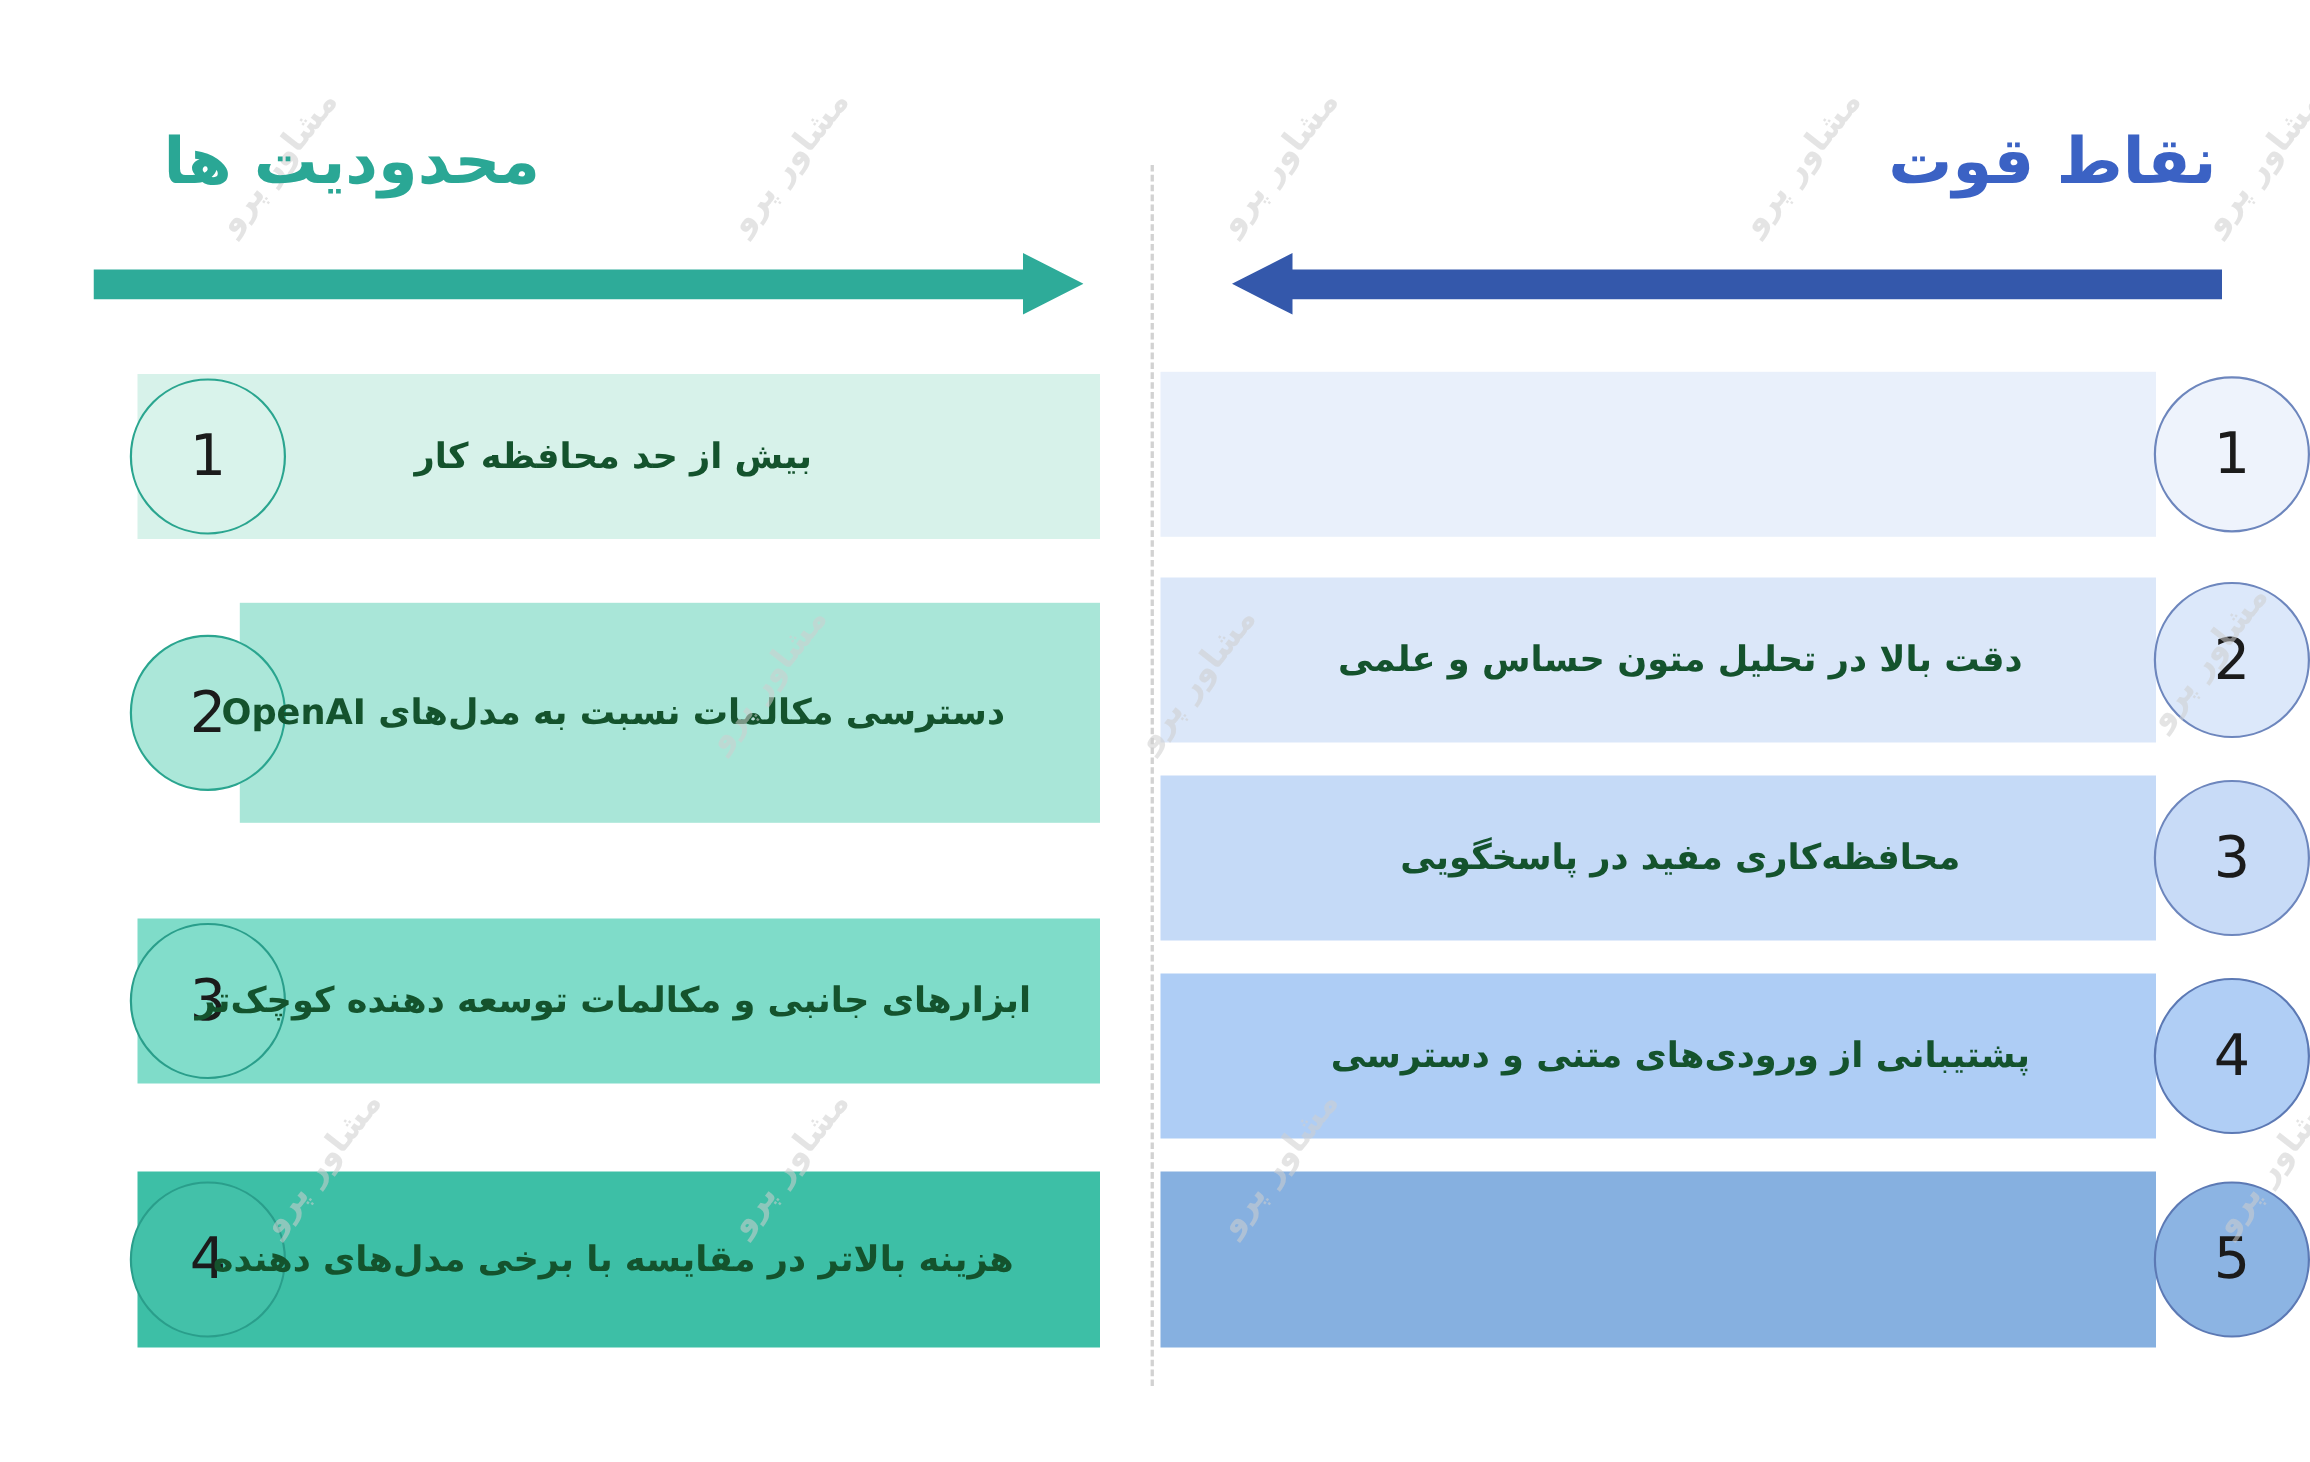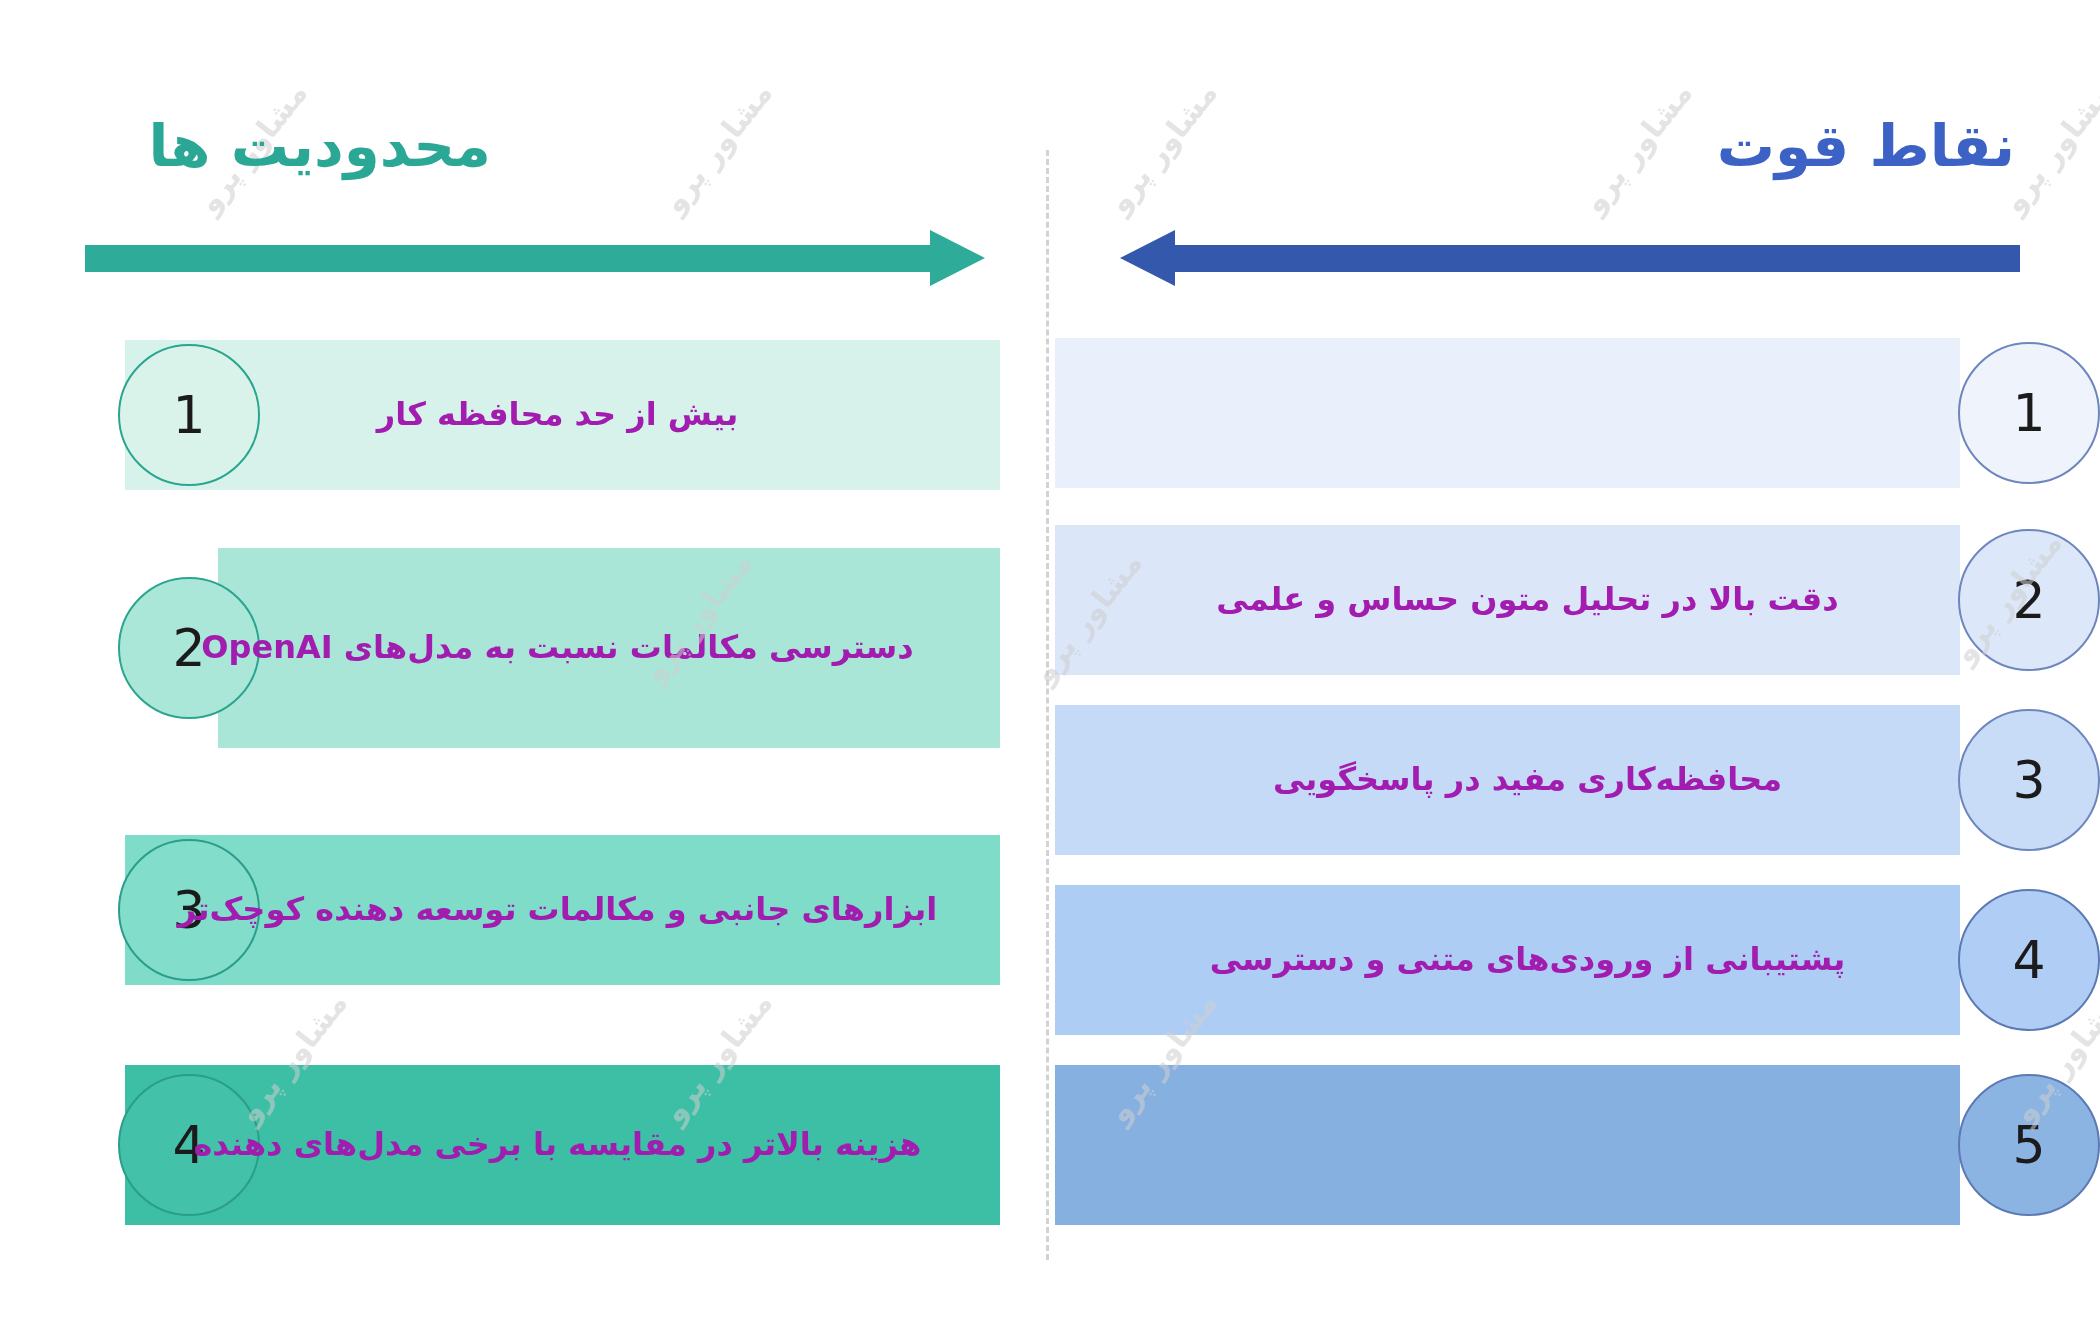--- a/index.html
+++ b/index.html
@@ -83,21 +83,21 @@
     font-weight:400;
     z-index:4;
     font-family:"DejaVu Sans","Liberation Sans",sans-serif;
   }
   .label{
     position:absolute;
     top:50%;
     transform:translateY(-50%);
     font-size:32px;
     font-weight:700;
-    color:#a21caf;
+    color:#14532d;
     line-height:1.35;
     text-align:center;
     z-index:5;
     font-family:"DejaVu Sans","Liberation Sans",sans-serif;
   }
 
   
   .r-row{right:0;width:1045px;}
   .r-row .bar{left:0;width:905px;}
   .r-row .circle{right:0;}

